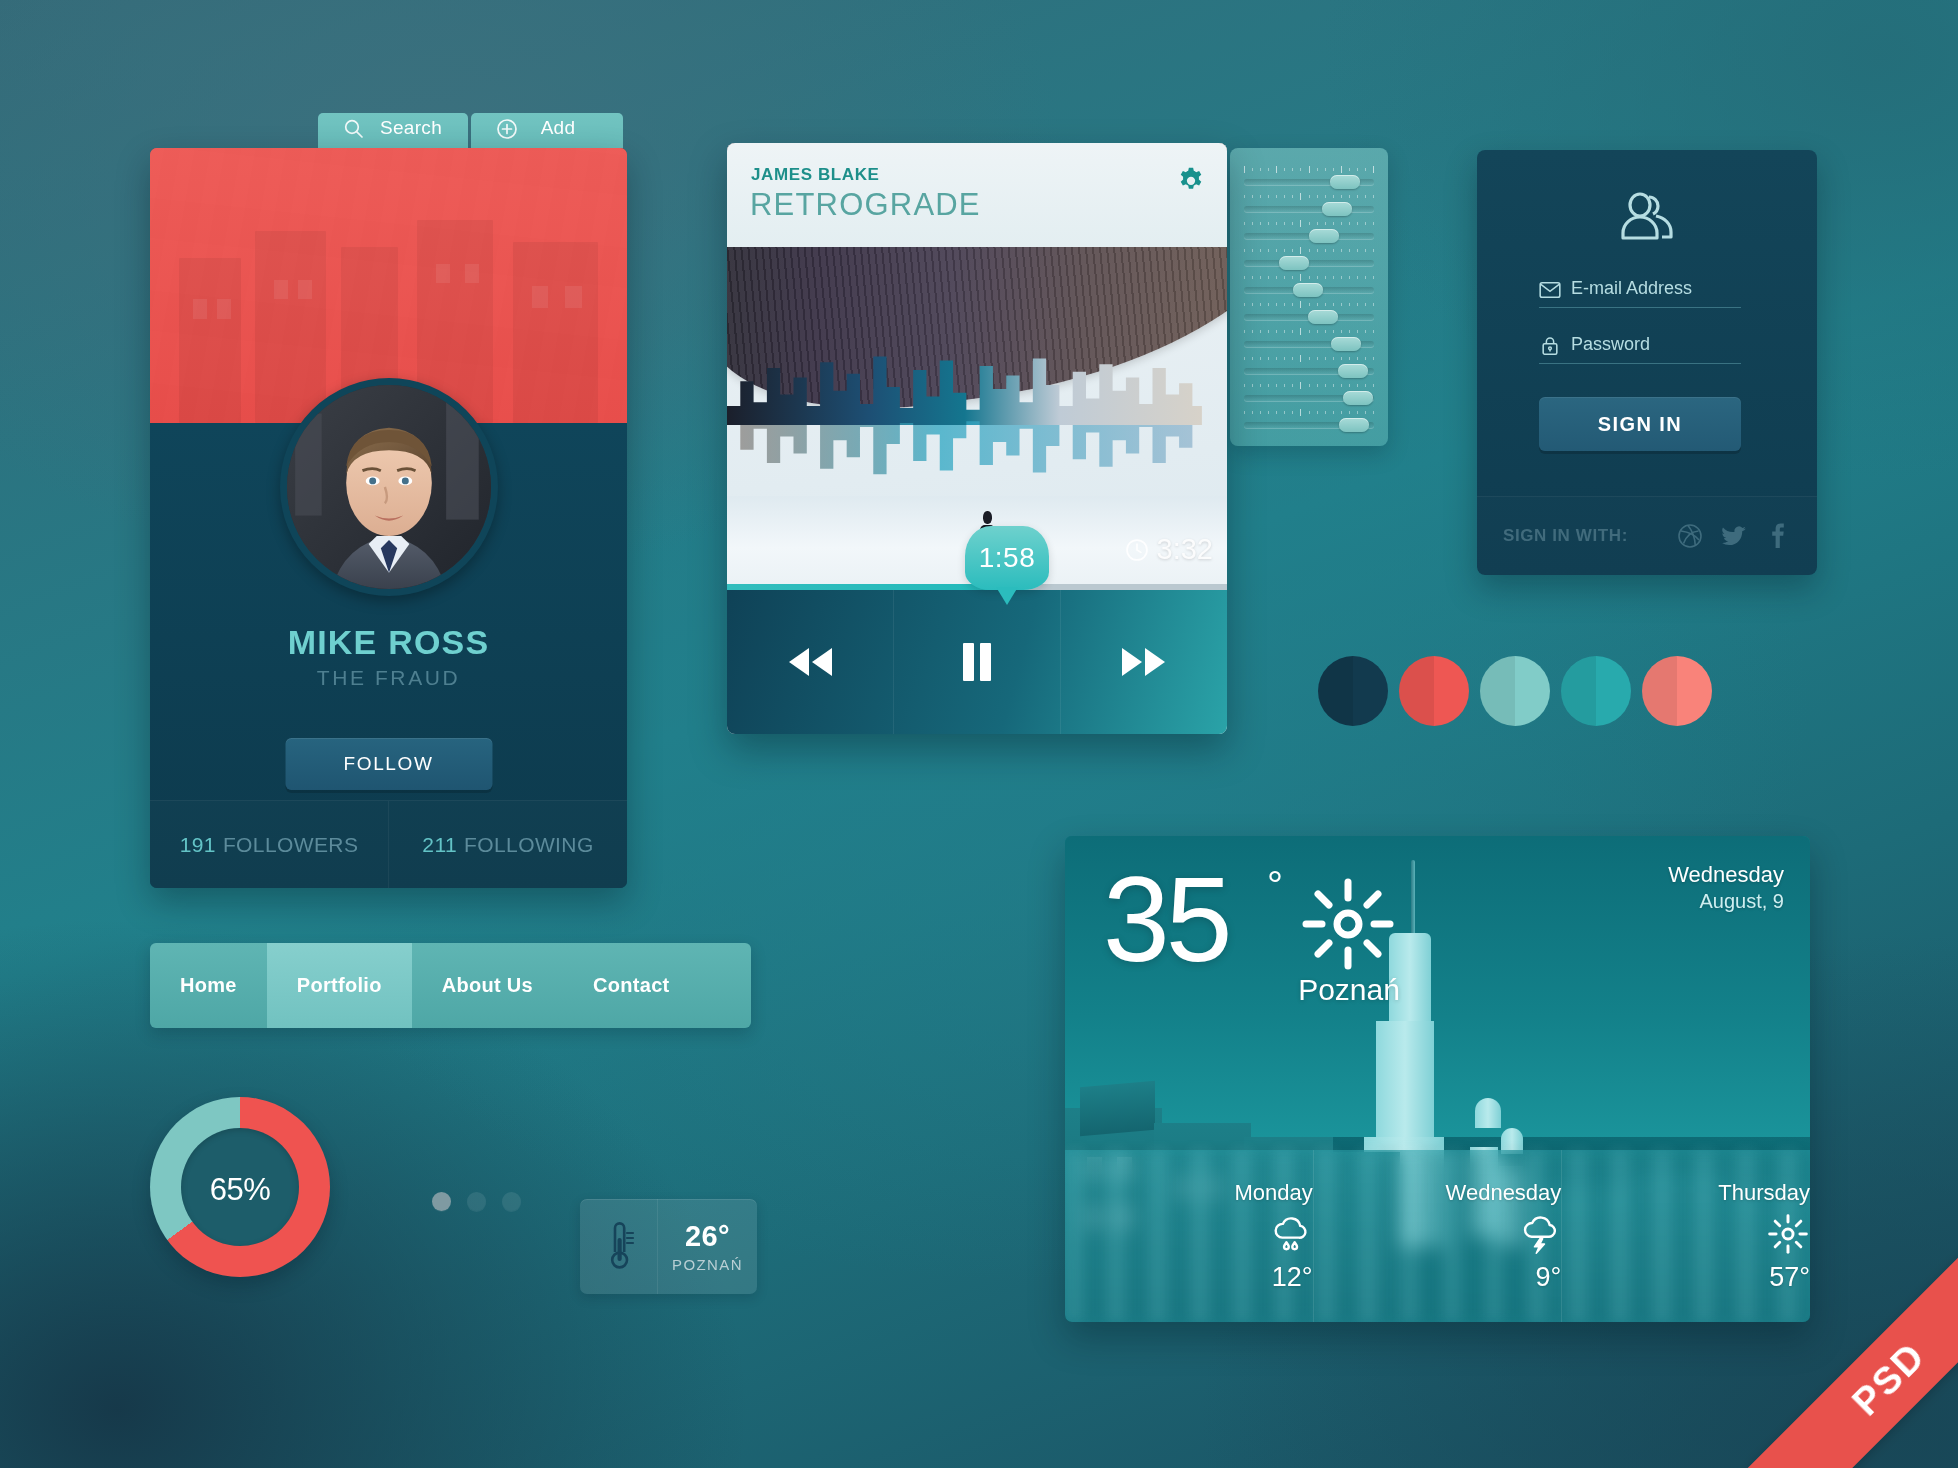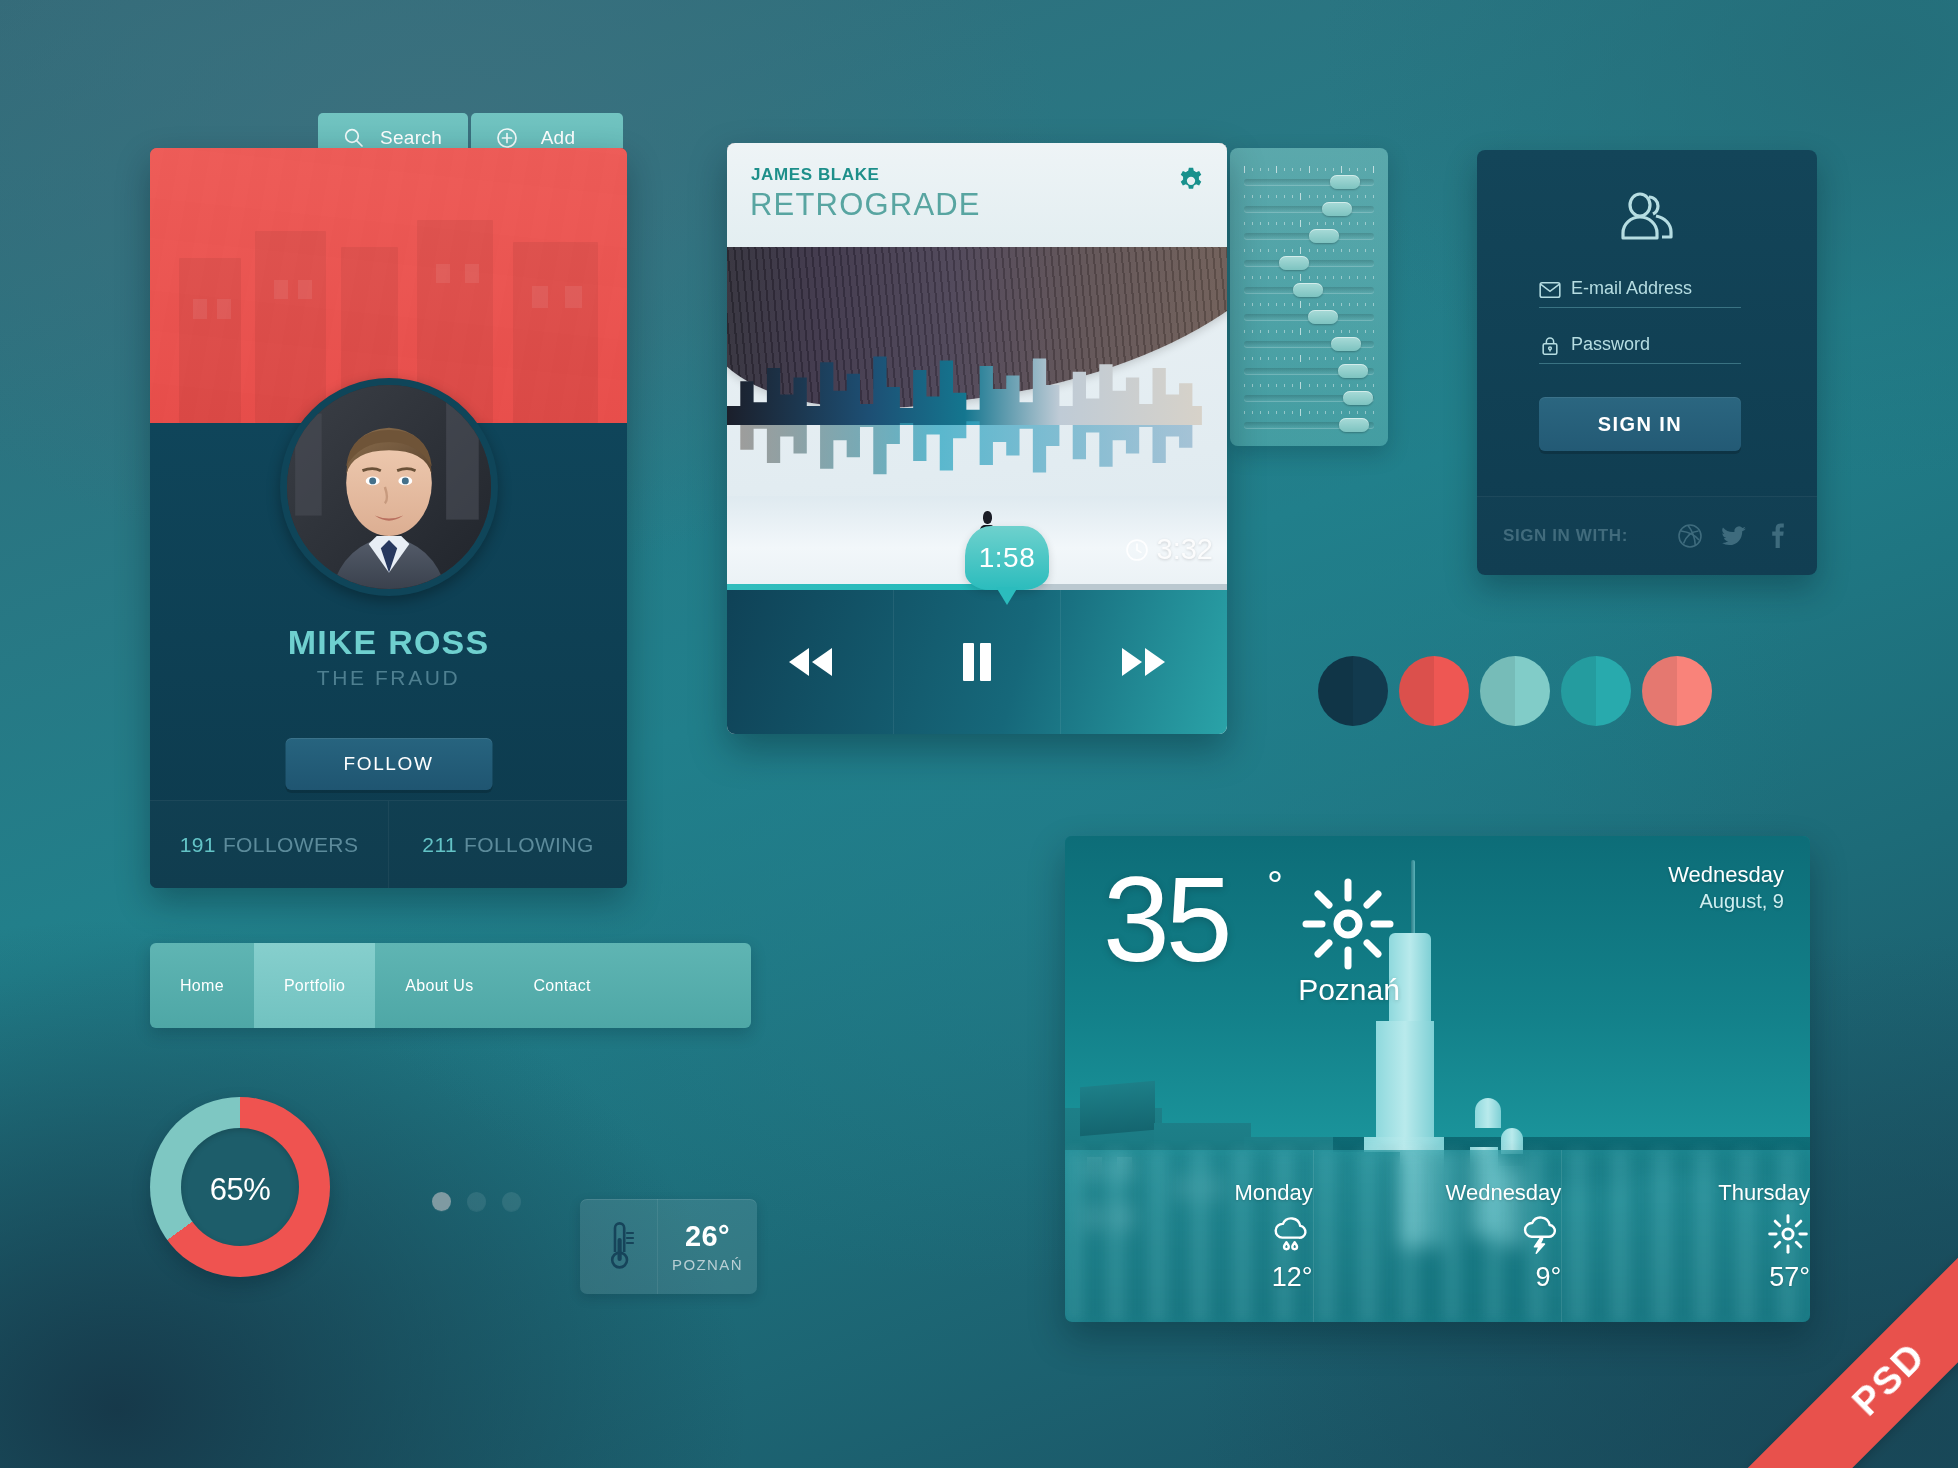--- a/index.html
+++ b/index.html
@@ -19,21 +19,21 @@
       radial-gradient(ellipse 1000px 700px at 97% 97%, rgba(24,70,86,0.9) 0%, rgba(24,70,86,0) 70%),
       linear-gradient(160deg, #336a78 0%, #21808b 45%, #1d6b78 70%, #1a4e60 100%);
     overflow: hidden;
   }
 
   
   #top-tabs { position: absolute; left: 318px; top: 113px; display: flex; gap: 3px; }
   .top-tab {
     height: 50px; border-radius: 5px 5px 0 0;
     background: linear-gradient(180deg, #72c4c1 0%, #63b9b7 100%);
-    display: flex; align-items: center; gap: 14px; padding: 4px 24px;
+    display: flex; gap: 14px; padding: 4px 24px;
     color: #ffffff; font-size: 19px; letter-spacing: .3px;
     box-shadow: 0 -1px 0 rgba(255,255,255,.18) inset;
   }
   .top-tab.search { width: 150px; }
   .top-tab.add { width: 152px; }
   .tt-ico { width: 24px; height: 24px; flex: none; opacity: .9; }
   .tt-label { flex: 1; text-align: center; margin-right: 16px; }
 
   
   #profile-card {
@@ -222,21 +222,21 @@
 
   
   #nav {
     position: absolute; left: 150px; top: 943px; width: 601px; height: 85px;
     border-radius: 6px; overflow: hidden; display:flex;
     background: linear-gradient(180deg, #5fb5b3 0%, #4ea7a6 100%);
     box-shadow: 0 6px 16px rgba(0,20,30,.2);
   }
   .nav-item {
     display:flex; align-items:center; justify-content:center; cursor:pointer;
-    color:#ffffff; font-size: 16px; letter-spacing: .3px; padding: 15px 30px;
+    color:#ffffff; font-size: 20px; letter-spacing: .3px; padding: 15px 30px; font-weight: bold;
   }
   .nav-item.active { background: linear-gradient(180deg, #86cfcd 0%, #71c2c0 100%); }
 
   
   #donut { position: absolute; left: 150px; top: 1097px; width: 180px; height: 180px; }
   #donut-ring {
     position:absolute; inset:0; border-radius:50%;
     background: conic-gradient(#ef5350 0deg 234deg, #7ec7c2 234deg 360deg);
     box-shadow: 0 8px 18px rgba(0,20,30,.25);
   }

